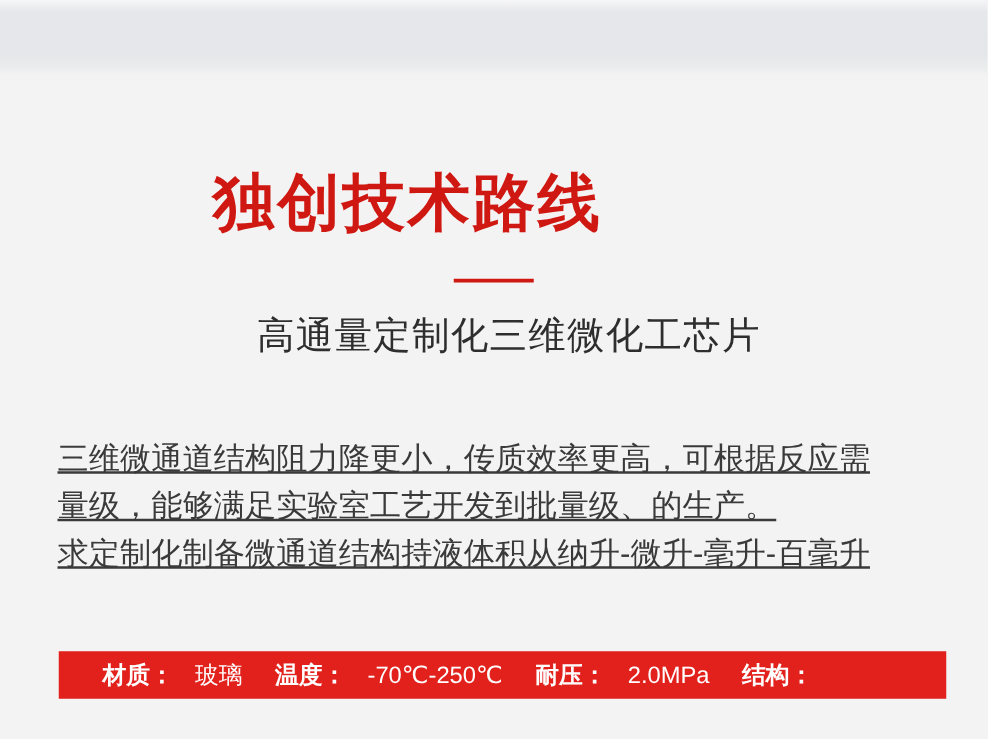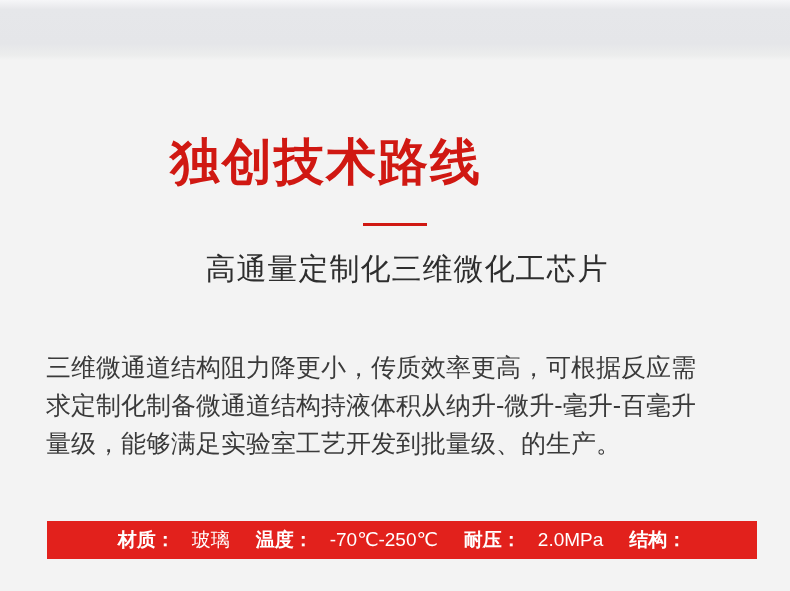--- a/index.html
+++ b/index.html
@@ -91,34 +91,35 @@
     width: 700px;
     color: #3a3a3a;
     font-size: 25px;
     line-height: 38px;
     letter-spacing: 0px;
     white-space: nowrap;
   }
   .body-line {
     display: block;
     height: 38px;
+    text-decoration: underline;
   }
 
   .spec-banner {
     position: absolute;
     left: 47px;
     top: 461px;
     width: 710px;
     height: 38px;
     background: #e2211c;
     display: flex;
     align-items: center;
-    justify-content: center;
+    justify-content: flex-start;
     box-sizing: border-box;
-    padding: 0 0;
+    padding: 0 22px;
   }
   .spec-item {
     display: flex;
     align-items: baseline;
     white-space: nowrap;
     color: #ffffff;
     margin: 0 13px;
   }
   .spec-label {
     font-size: 19px;
@@ -142,22 +143,22 @@
   <div class="content">
 
     <div class="main-title">独创技术路线</div>
 
     <div class="divider"></div>
 
     <div class="subtitle">高通量定制化三维微化工芯片</div>
 
     <div class="body-copy">
       <span class="body-line">三维微通道结构阻力降更小，传质效率更高，可根据反应需</span>
+      <span class="body-line">量级，能够满足实验室工艺开发到批量级、的生产。</span>
       <span class="body-line">求定制化制备微通道结构持液体积从纳升-微升-毫升-百毫升</span>
-      <span class="body-line">量级，能够满足实验室工艺开发到批量级、的生产。</span>
     </div>
 
     <div class="spec-banner">
       <div class="spec-item">
         <span class="spec-label">材质：</span>
         <span class="spec-value">玻璃</span>
       </div>
       <div class="spec-item">
         <span class="spec-label">温度：</span>
         <span class="spec-value">-70℃-250℃</span>

